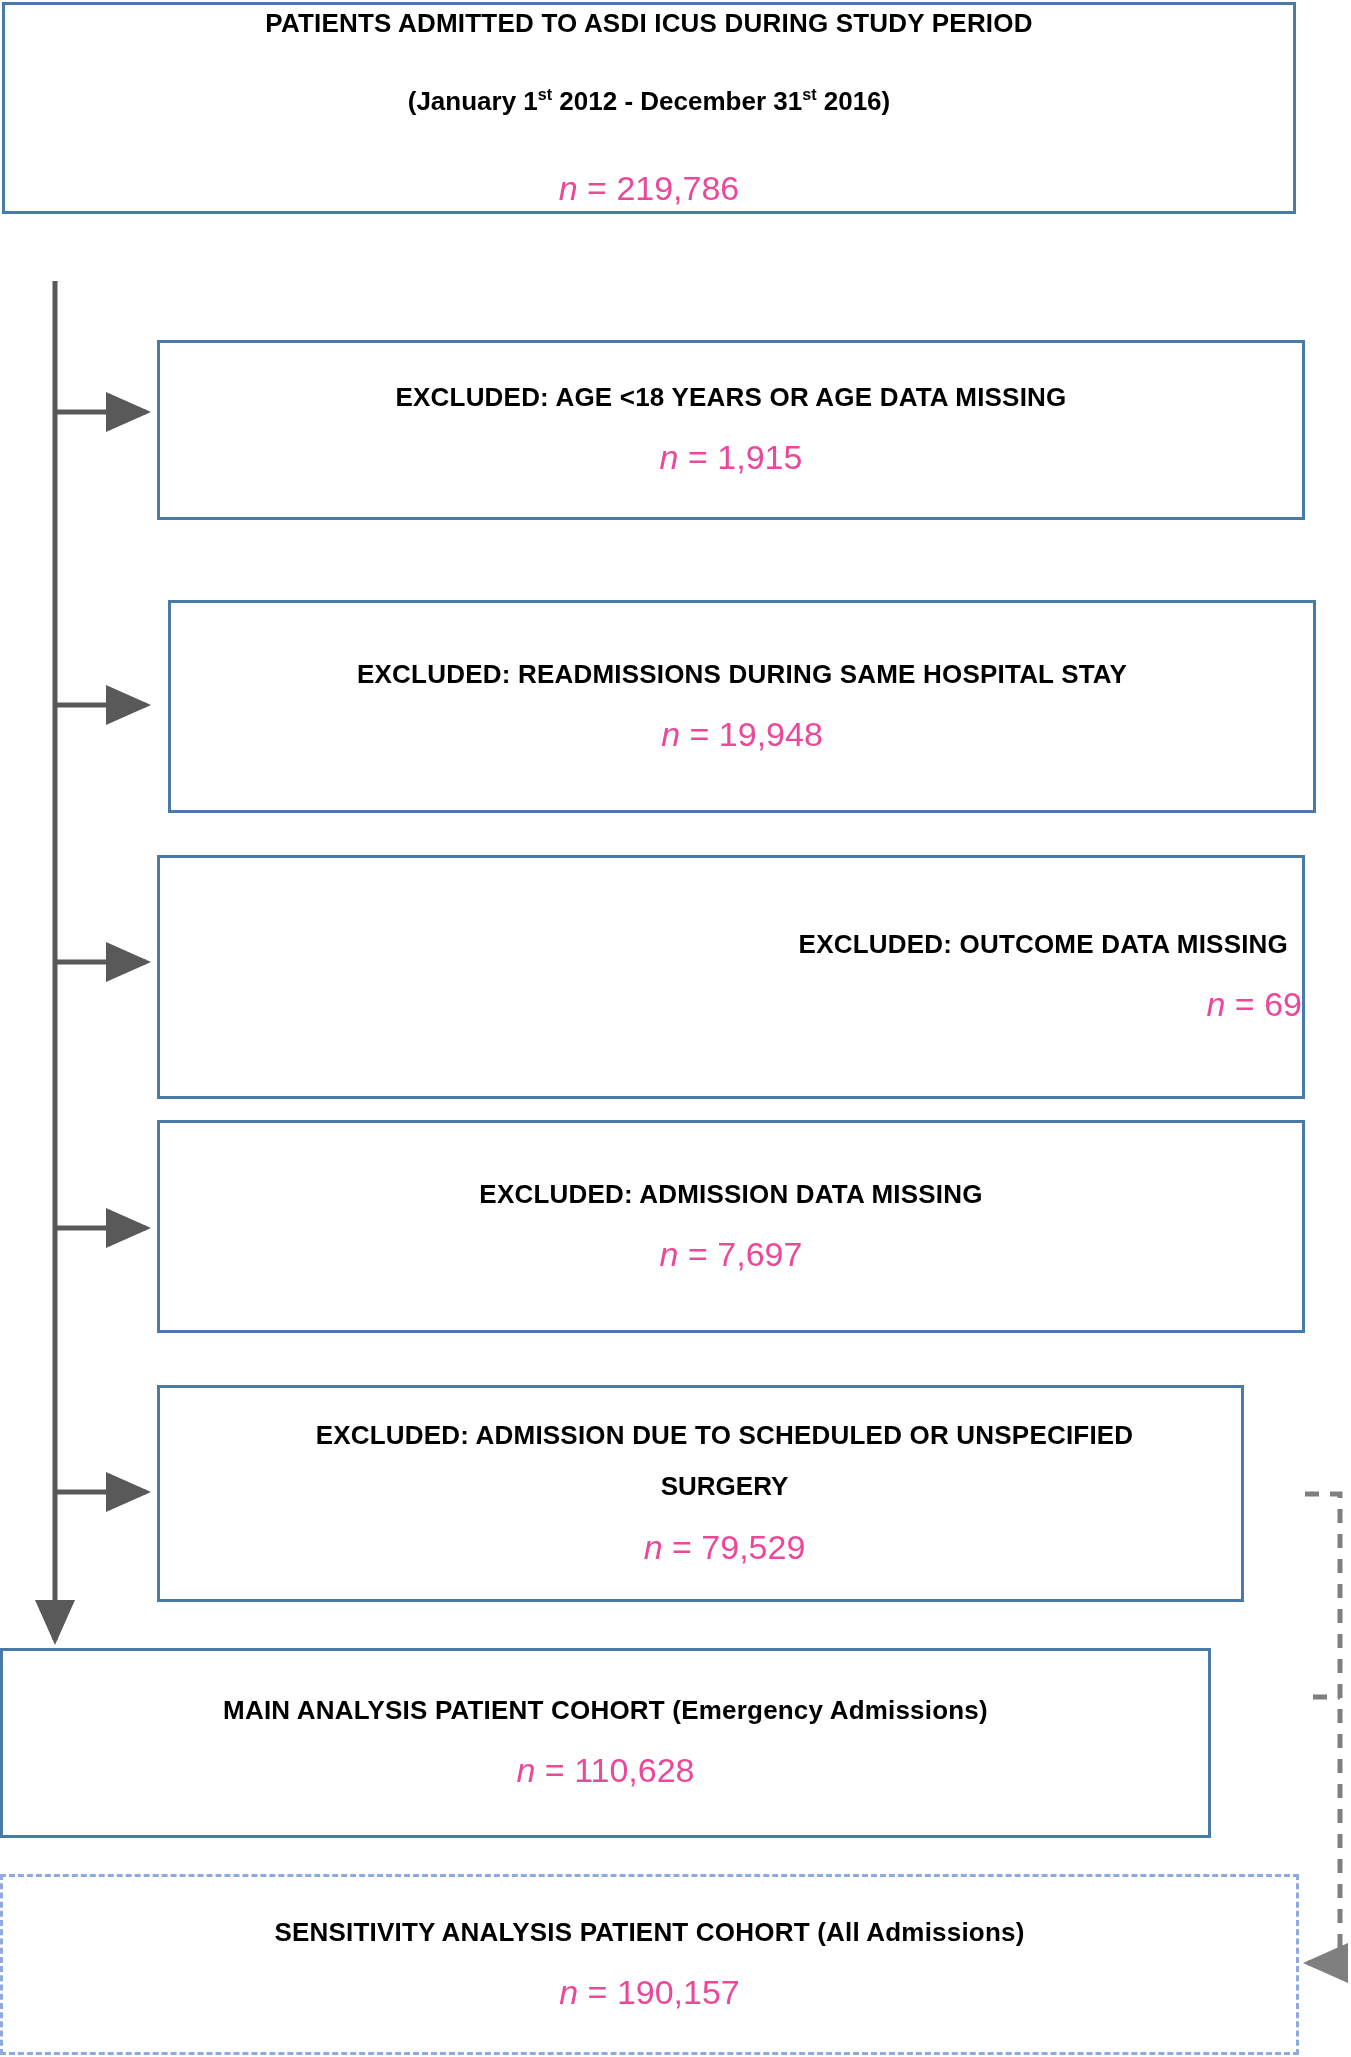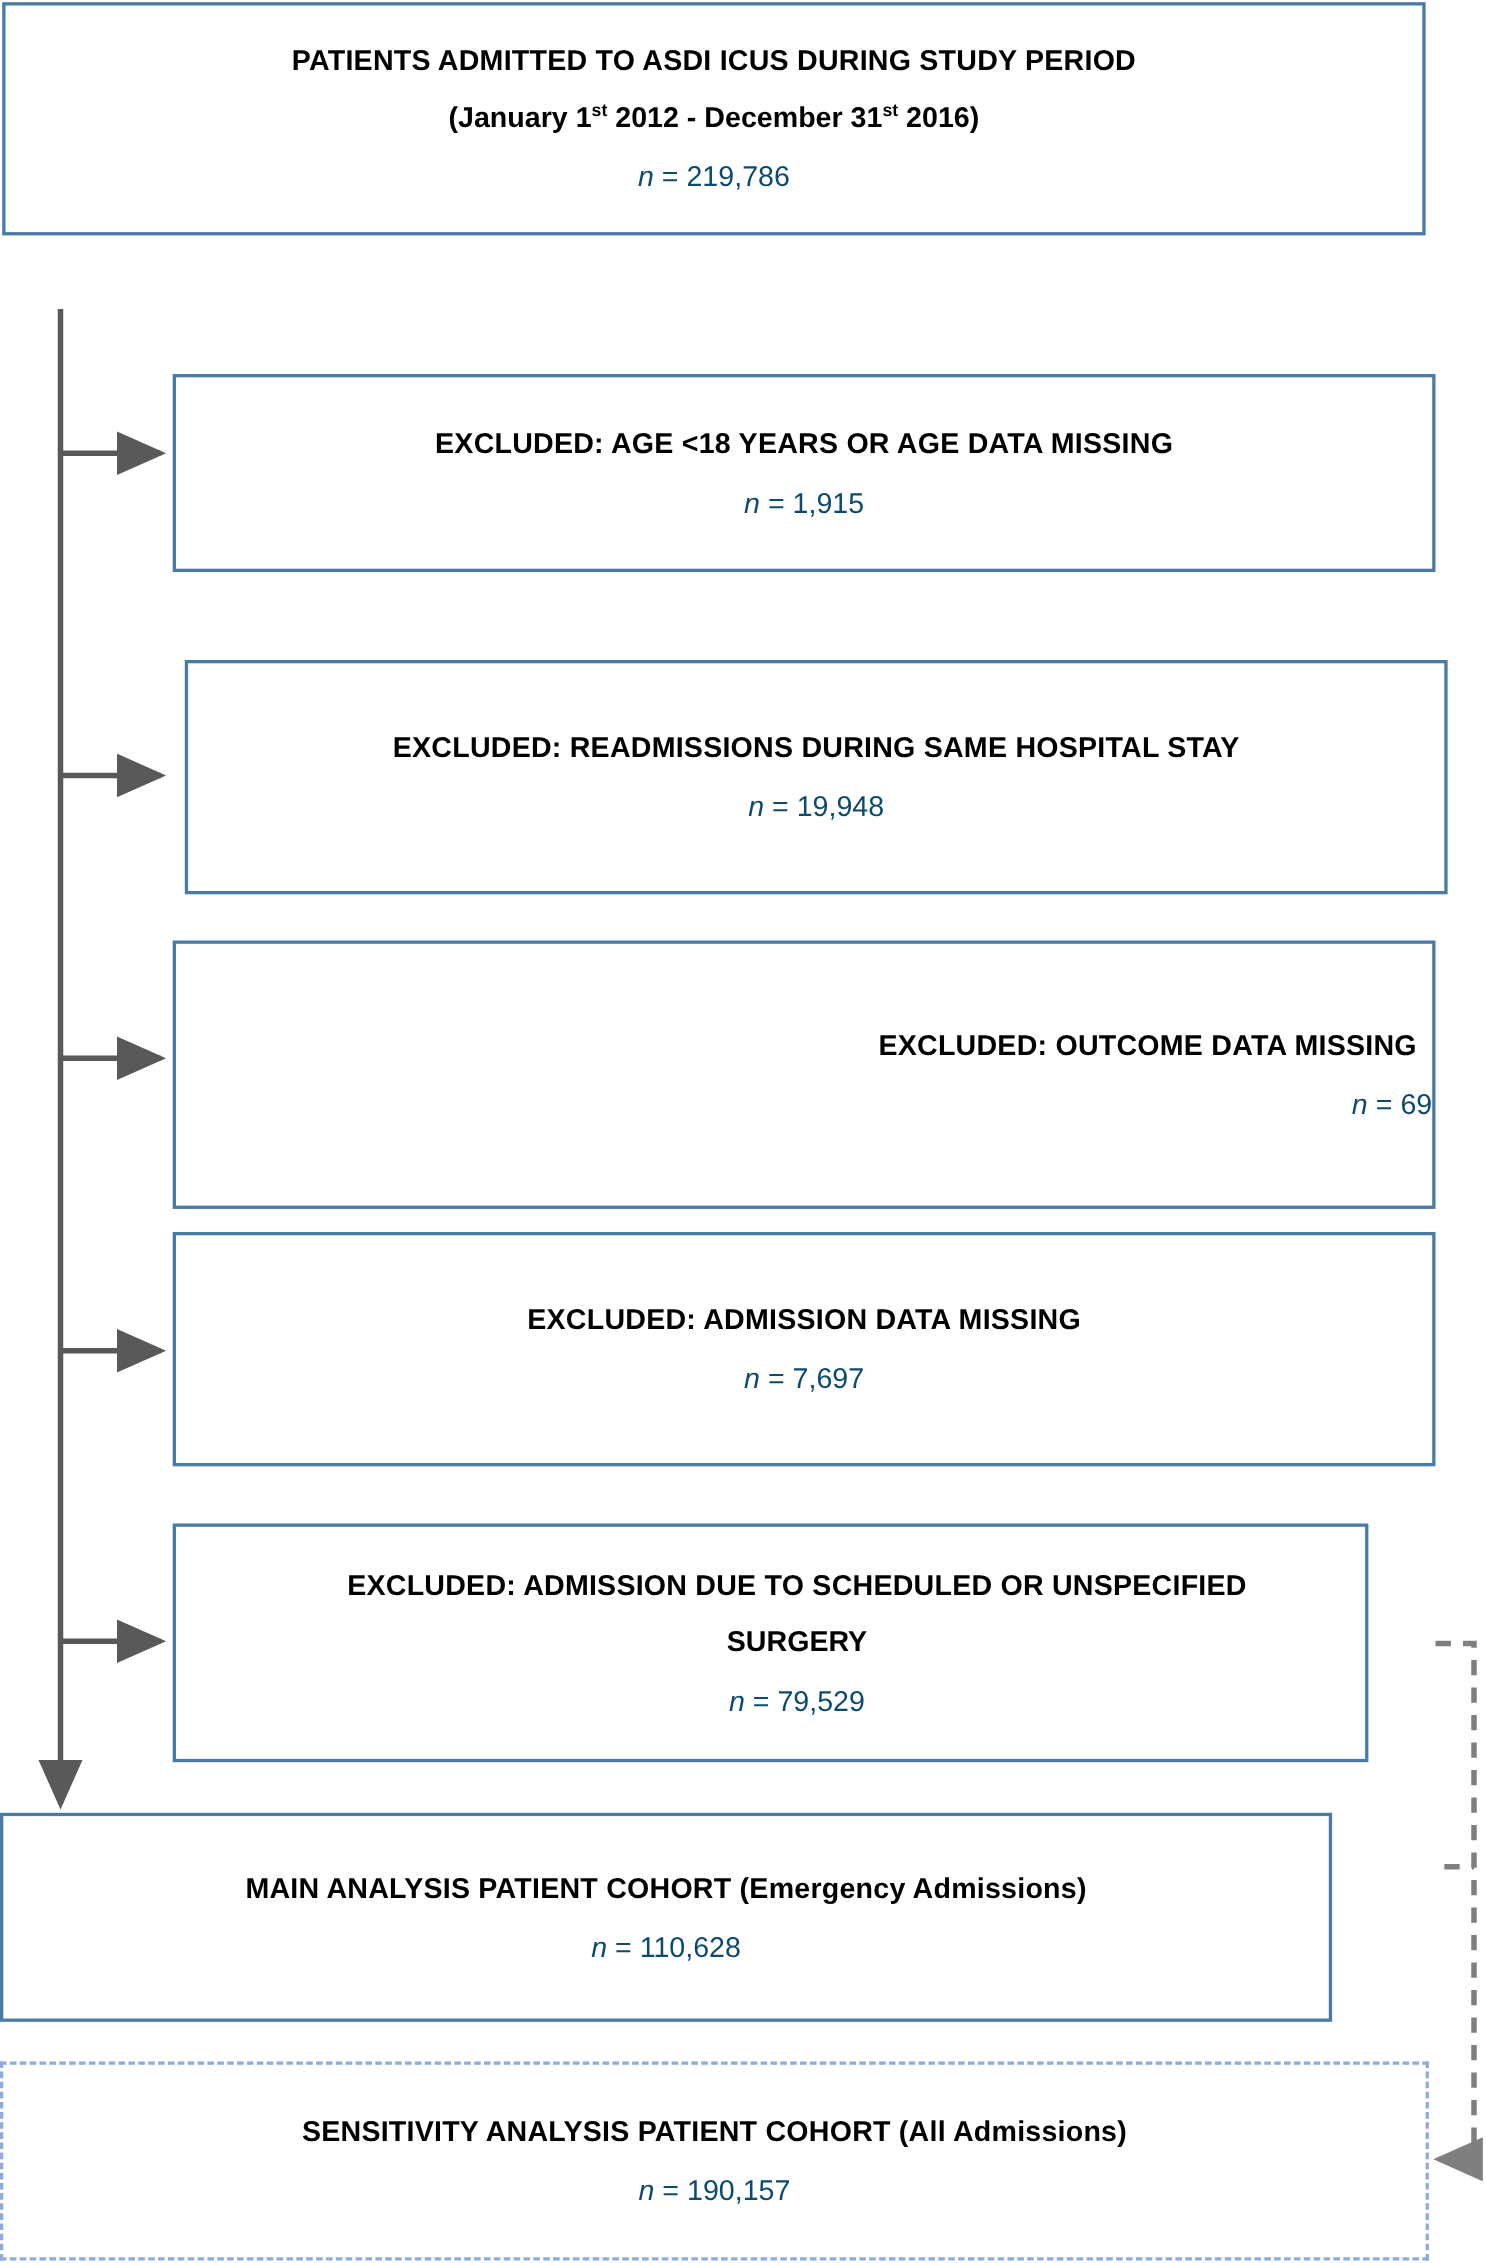--- a/index.html
+++ b/index.html
@@ -43,22 +43,22 @@
   }
   .box-sub {
     font-weight: bold;
     font-size: 26px;
     color: #000000;
     line-height: 1.35;
     margin-top: 16px;
     padding: 0 14px;
   }
   .box-n {
-    font-size: 26px;
-    color: #0c4a6e;
+    font-size: 34px;
+    color: #ec4899;
     margin-top: 20px;
     line-height: 1.3;
   }
   .box-n .nvar {
     font-style: italic;
   }
   .sup {
     font-size: 0.62em;
     vertical-align: super;
     line-height: 0;
@@ -118,21 +118,21 @@
 
     <g>
       <path d="M1313,1697 L1340,1697" stroke="#7F7F7F" stroke-width="5" fill="none" stroke-dasharray="14,11"></path>
     </g>
 
     <g>
       <line x1="1340" y1="1963" x2="1308" y2="1963" stroke="#7F7F7F" stroke-width="5" stroke-dasharray="14,11" marker-end="url(#arrowLeftDashed)"></line>
     </g>
   </svg>
 
-  <div class="flow-box solid-box" style="left:2px; top:2px; width:1294px; height:212px;">
+  <div class="flow-box solid-box" style="left:2px; top:2px; width:1294px; height:212px;gap:27px;">
     <div class="box-title">PATIENTS ADMITTED TO ASDI ICUS DURING STUDY PERIOD</div>
     <div class="box-sub"><span>(January 1</span><span class="sup">st</span><span> 2012 - December 31</span><span class="sup">st</span><span> 2016)</span></div>
     <div class="box-n"><span class="nvar">n</span><span> = </span><span>219,786</span></div>
   </div>
 
   <div class="flow-box solid-box" style="left:157px; top:340px; width:1148px; height:180px;align-items:center;">
     <div class="box-title">EXCLUDED: AGE &lt;18 YEARS OR AGE DATA MISSING</div>
     <div class="box-n"><span class="nvar">n</span><span> = </span><span>1,915</span></div>
   </div>
 

